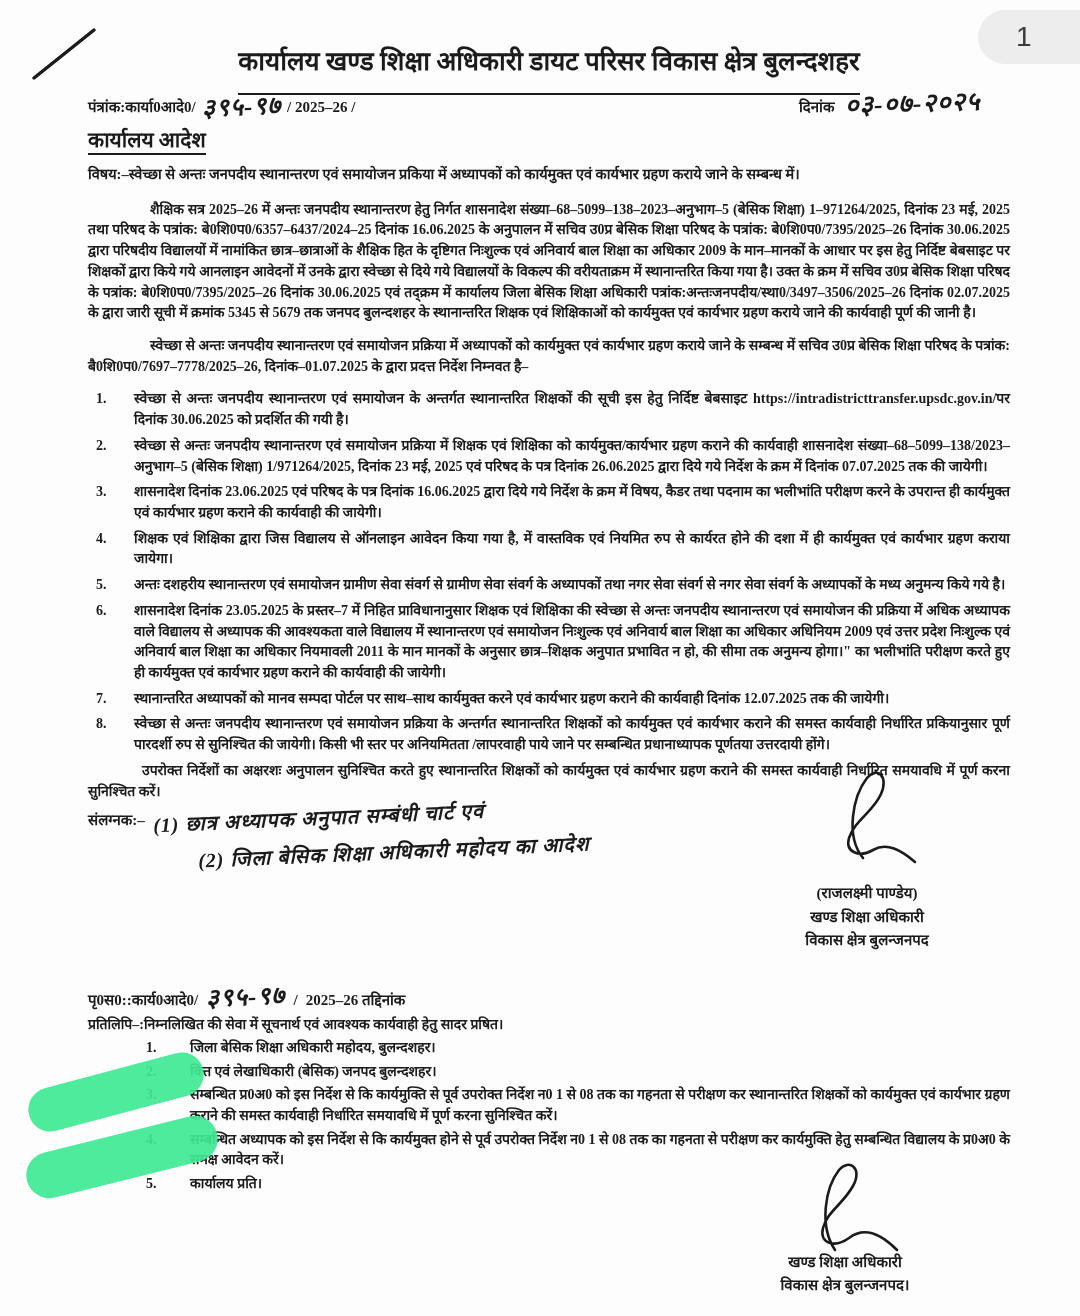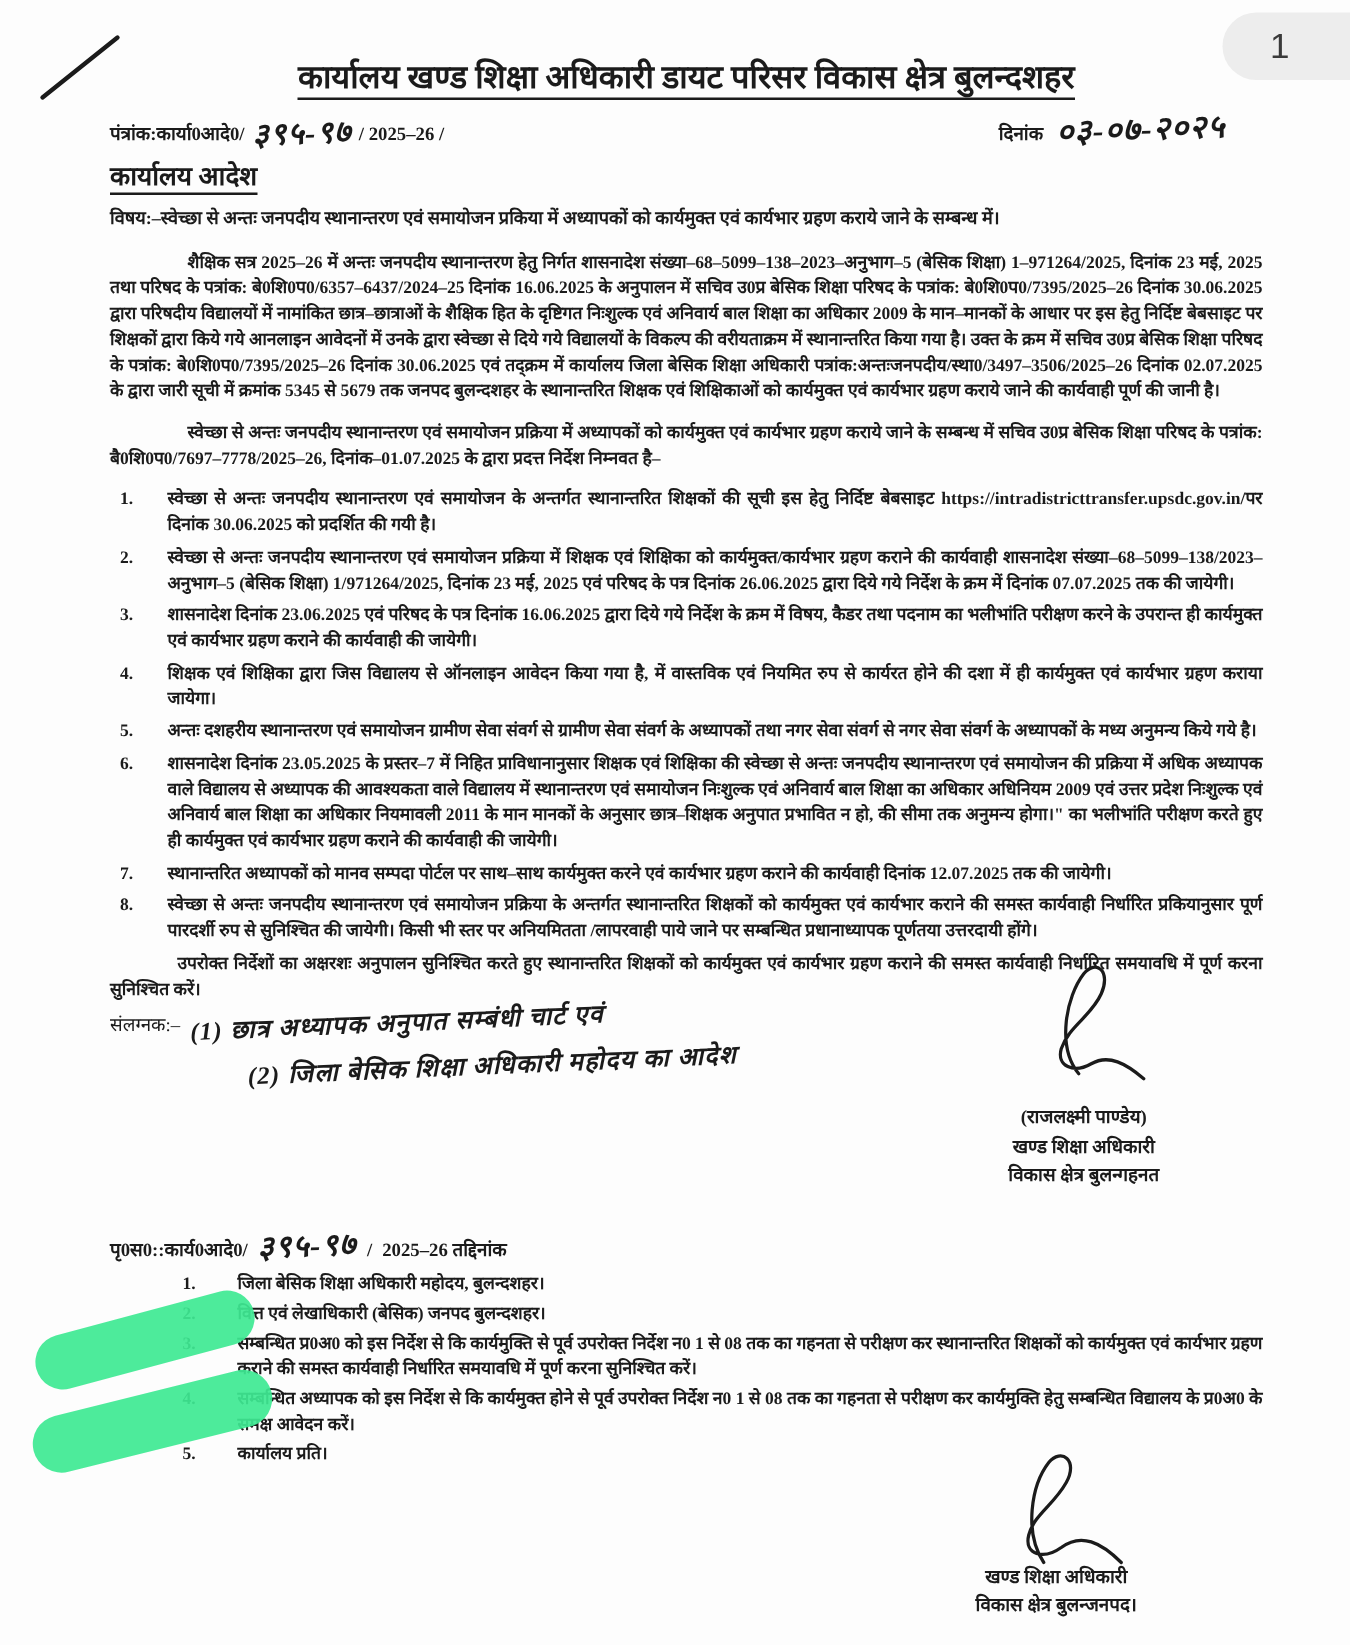--- a/index.html
+++ b/index.html
@@ -17,21 +17,21 @@
   }
   .content{padding:6px 70px 0 88px;}
   
   .doc-title{
     text-align:center;
     margin:40px auto 6px auto;
     font-size:26px;
     font-weight:700;
     line-height:1.25;
   }
-  .doc-title span{border-bottom:2.5px solid #1b1b1b;padding-bottom:2px;}
+  .doc-title span{border-bottom:2.5px solid #1b1b1b;padding-bottom:17px;}
   .ref-row{
     display:flex;align-items:baseline;justify-content:space-between;
     margin-top:2px;
   }
   .ref-left{display:flex;align-items:center;gap:6px;}
   .ref-label{font-size:15px;font-weight:700;}
   .hw{font-style:italic;font-weight:600;letter-spacing:1px;}
   .hw-num{font-size:25px;transform:rotate(-2deg);display:inline-block;}
   .ref-year{font-size:15px;font-weight:700;}
   .ref-right{display:flex;align-items:baseline;gap:10px;padding-right:30px;}
@@ -44,21 +44,21 @@
   .para{text-align:justify;text-indent:62px;margin:0 0 12px 0;}
   .closing{text-align:justify;text-indent:54px;margin:2px 0 2px 0;}
   
   .dir-list{margin:10px 0 2px 0;}
   .dir-item{display:flex;margin-bottom:5px;}
   .dir-item .num{flex:0 0 38px;padding-left:8px;}
   .dir-item .txt{flex:1;text-align:justify;}
   
   .attach-block{position:relative;margin-top:2px;min-height:78px;}
   .attach-line1{display:flex;align-items:baseline;gap:8px;}
-  .attach-label{font-size:15px;font-weight:400;white-space:nowrap;}
+  .attach-label{font-size:15px;font-weight:700;white-space:nowrap;}
   .hw-attach{font-size:20px;transform:rotate(-2.5deg);display:inline-block;white-space:nowrap;}
   .attach-line2{margin-left:110px;margin-top:4px;}
   .sig-svg-1{position:absolute;right:85px;top:-38px;}
   .signatory{width:230px;margin-left:auto;margin-right:28px;text-align:center;font-size:15px;font-weight:700;line-height:1.55;}
   
   .endorse-row{display:flex;align-items:baseline;gap:8px;margin-top:26px;}
   .endorse-label{font-size:15px;font-weight:700;}
   .copy-line{margin-top:0;}
   .recip-list{position:relative;margin:2px 0 0 58px;}
   .recip-item{display:flex;margin-bottom:3px;}
@@ -169,30 +169,31 @@
         <span class="hw hw-attach">(2) जिला बेसिक शिक्षा अधिकारी महोदय का आदेश</span>
       </div>
       <svg class="sig-svg-1" width="110" height="100" viewBox="0 0 110 100">
         <path d="M48 92 C30 70 38 30 52 12 C62 0 74 10 66 28 C58 46 40 54 34 72 C30 86 44 92 58 84 C72 76 86 84 100 96" fill="none" stroke="#1b1b1b" stroke-width="2.6" stroke-linecap="round"></path>
       </svg>
     </div>
 
     <div class="signatory">
       <div>(राजलक्ष्मी पाण्डेय)</div>
       <div>खण्ड शिक्षा अधिकारी</div>
-      <div>विकास क्षेत्र बुलन्गहनत</div>
+      <div>विकास क्षेत्र बुलन्जनपद</div>
     </div>
 
     <div class="endorse-row">
       <span class="endorse-label">पृ0स0::कार्य0आदे0/</span>
       <span class="hw hw-num">३९५-९७</span>
       <span class="endorse-label">/</span>
       <span class="endorse-label">2025–26  तद्दिनांक</span>
     </div>
 
+    <div class="copy-line">प्रतिलिपि–:निम्नलिखित की सेवा में सूचनार्थ एवं आवश्यक कार्यवाही हेतु सादर प्रषित।</div>
 
     <div class="recip-list">
       <div class="hl hl-1"></div>
       <div class="hl hl-2"></div>
       <div class="recip-item">
         <span class="num">1.</span>
         <span class="txt">जिला बेसिक शिक्षा अधिकारी महोदय, बुलन्दशहर।</span>
       </div>
       <div class="recip-item">
         <span class="num">2.</span>

